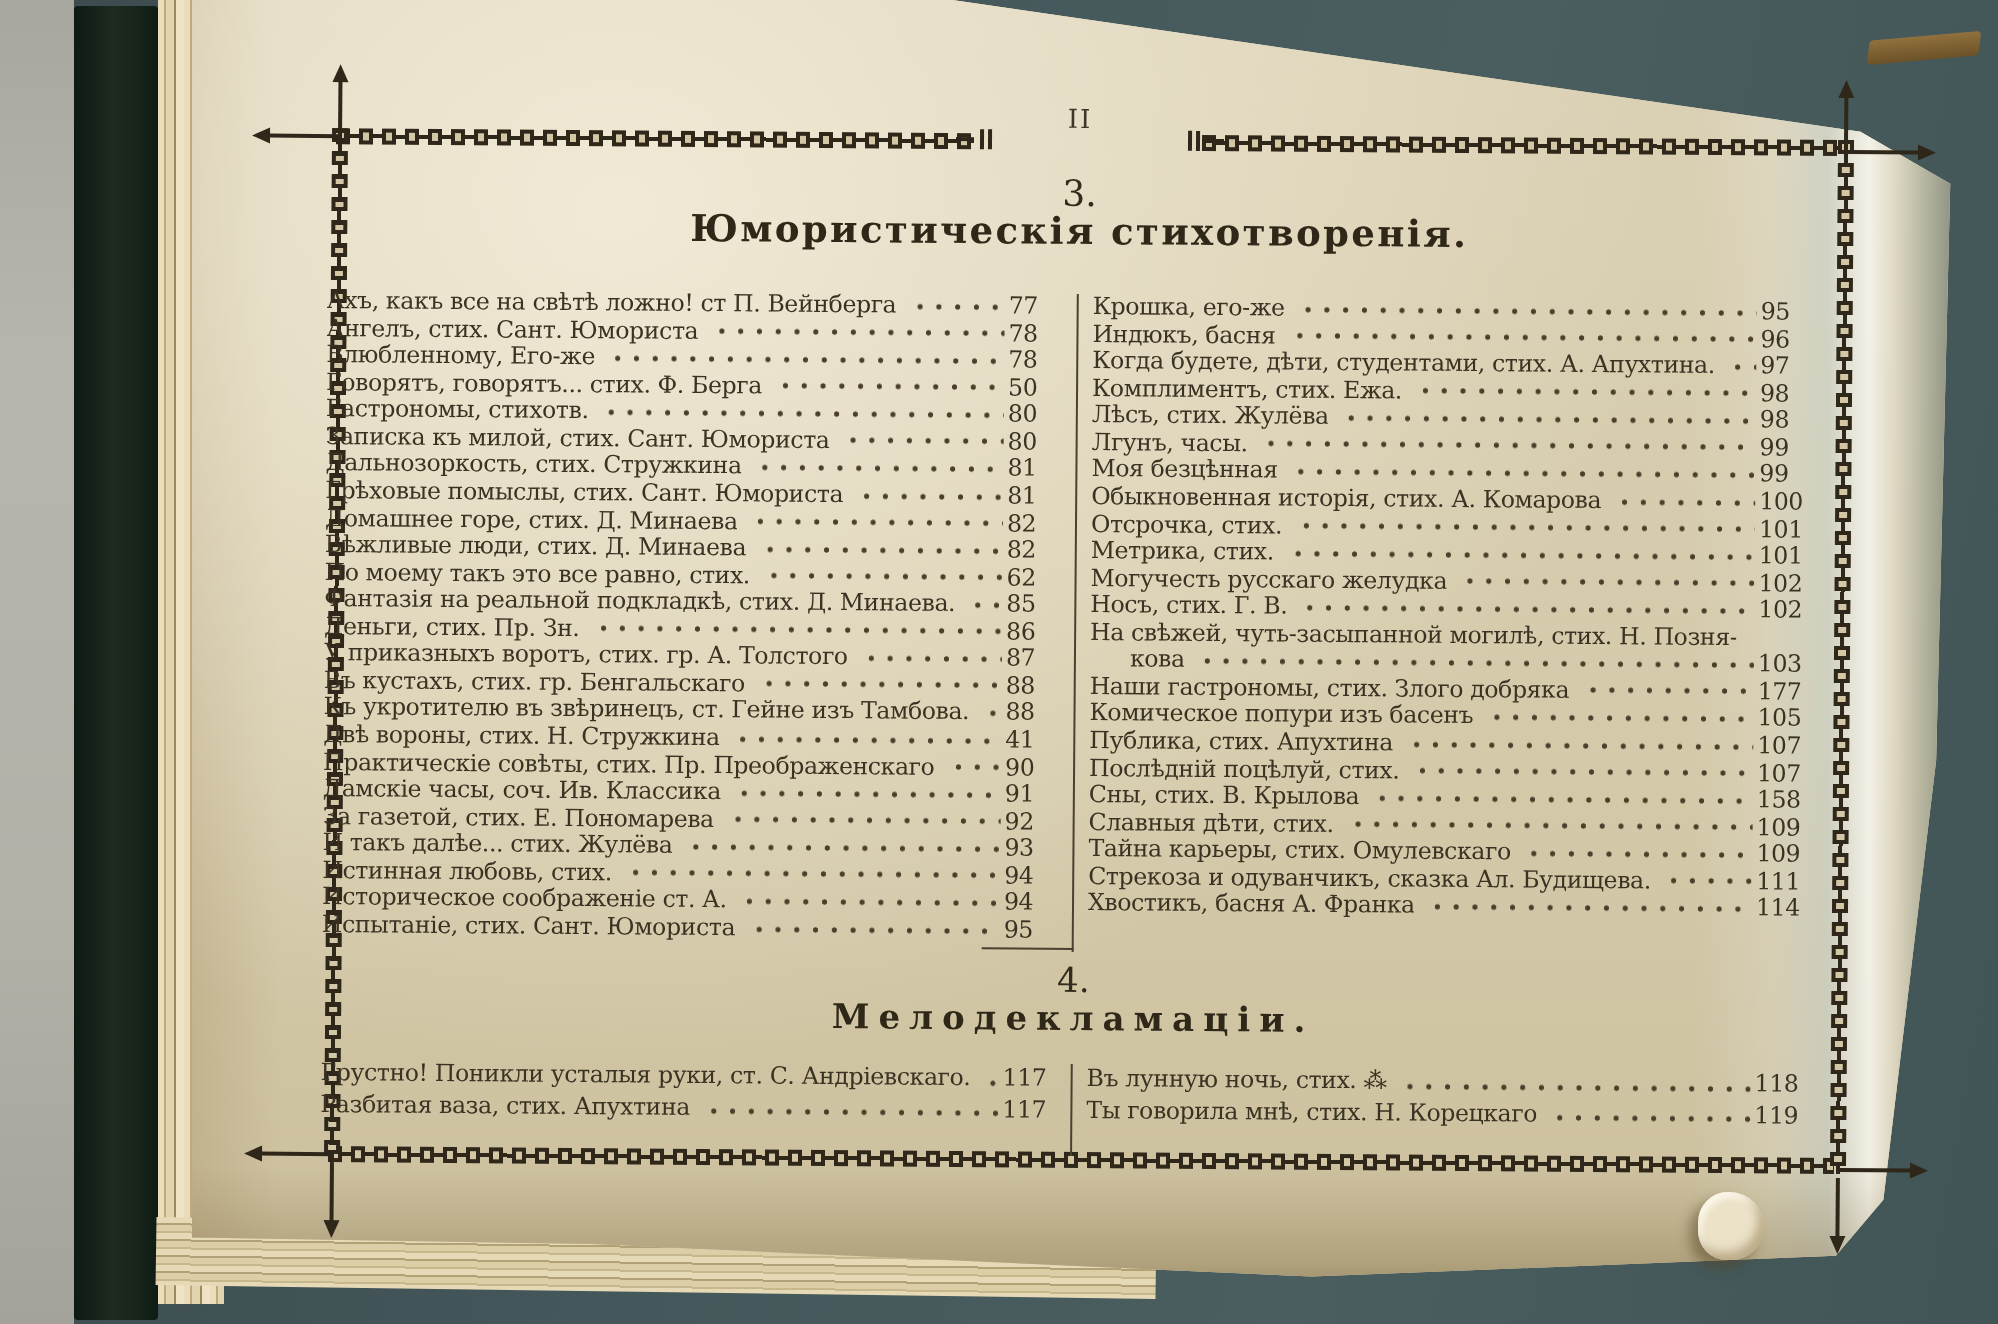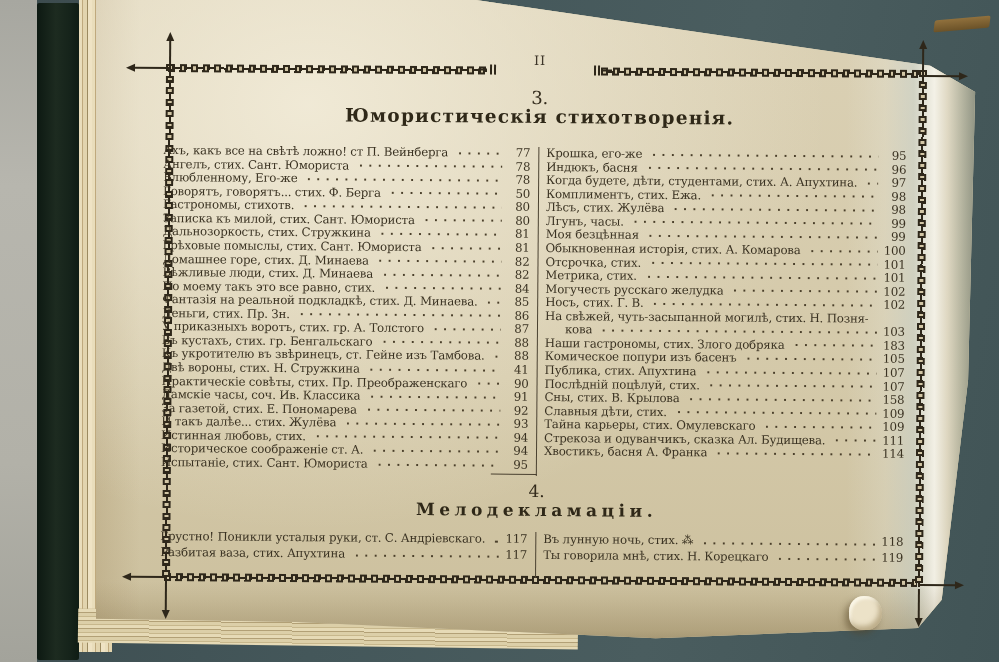--- a/index.html
+++ b/index.html
@@ -96,21 +96,21 @@
   #col01{left:547px;top:143px;width:360px;}
   #col10{left:164px;top:529px;width:367px;}
   #col11{left:547px;top:529px;width:360px;}
   .row{display:flex;align-items:baseline;height:13.57px;white-space:nowrap;}
   #col10 .row,#col11 .row{height:15.6px;}
   .row .t{flex:0 1 auto;overflow:hidden;}
   .row .leader{flex:1 0 4px;height:10px;align-self:flex-end;margin:0 2px 1px 5px;
     background-image:radial-gradient(circle,#4a3f2a 1.15px,rgba(0,0,0,0) 1.5px);
     background-size:9.4px 10px;background-position:2px 55%;background-repeat:repeat-x;}
   .row.nolead .leader{background:none;}
-  .row .p{flex:0 0 26px;text-align:right;}
+  .row .p{flex:0 0 26px;text-align:left;}
   .row.indent{padding-left:20px;}
   
   .vrule{position:absolute;width:1px;background:#4a4130;}
   #vrule3{left:539px;top:144px;height:329px;}
   #vrule4{left:539px;top:529px;height:46px;}
   .hrule{position:absolute;height:1px;background:#4a4130;}
   #hruleEnd{left:494px;top:471px;width:46px;}
 </style>
 </head>
 <body>
@@ -208,21 +208,21 @@
           <span class="p">82</span>
         </div>
         <div class="row">
           <span class="t">Вѣжливые люди, стих. Д. Минаева</span>
           <span class="leader"></span>
           <span class="p">82</span>
         </div>
         <div class="row">
           <span class="t">По моему такъ это все равно, стих.</span>
           <span class="leader"></span>
-          <span class="p">84</span>
+          <span class="p">62</span>
         </div>
         <div class="row">
           <span class="t">Фантазія на реальной подкладкѣ, стих. Д. Минаева.</span>
           <span class="leader"></span>
           <span class="p">85</span>
         </div>
         <div class="row">
           <span class="t">Деньги, стих. Пр. Зн.</span>
           <span class="leader"></span>
           <span class="p">86</span>
@@ -350,21 +350,21 @@
           <span class="p"></span>
         </div>
         <div class="row indent">
           <span class="t">кова</span>
           <span class="leader"></span>
           <span class="p">103</span>
         </div>
         <div class="row">
           <span class="t">Наши гастрономы, стих. Злого добряка</span>
           <span class="leader"></span>
-          <span class="p">183</span>
+          <span class="p">177</span>
         </div>
         <div class="row">
           <span class="t">Комическое попури изъ басенъ</span>
           <span class="leader"></span>
           <span class="p">105</span>
         </div>
         <div class="row">
           <span class="t">Публика, стих. Апухтина</span>
           <span class="leader"></span>
           <span class="p">107</span>

